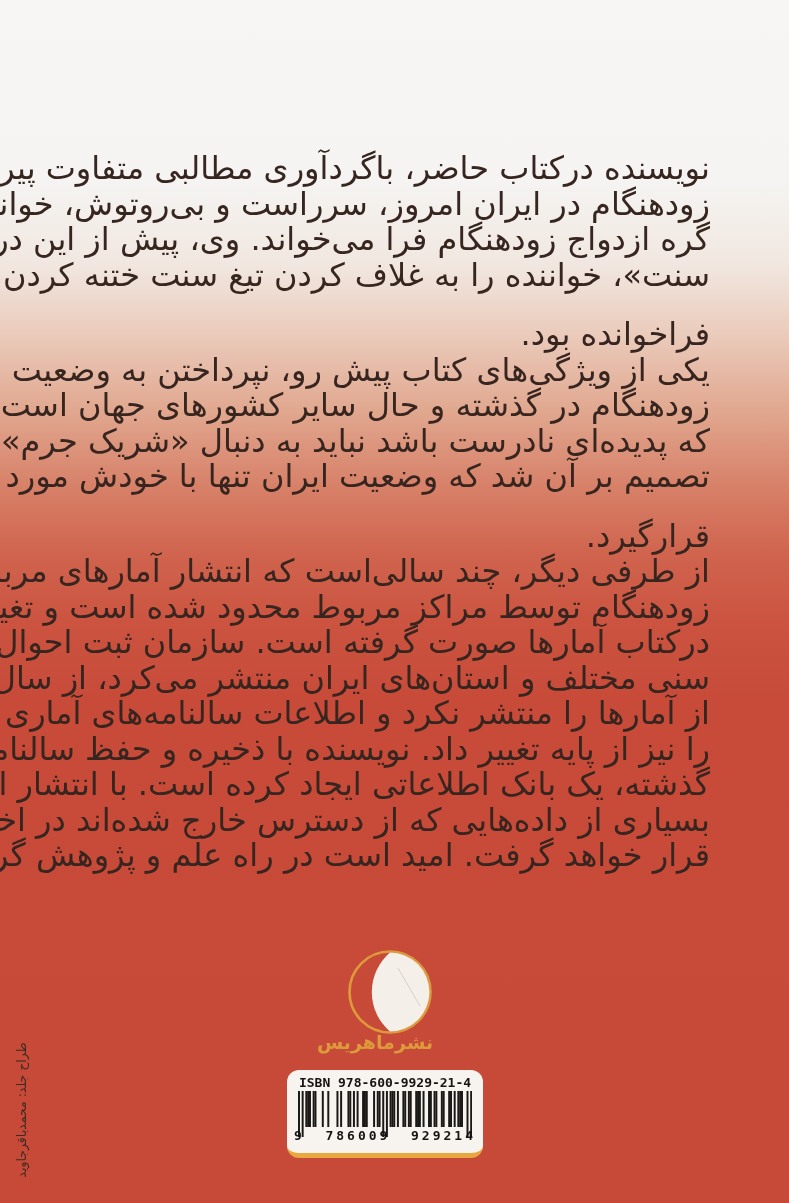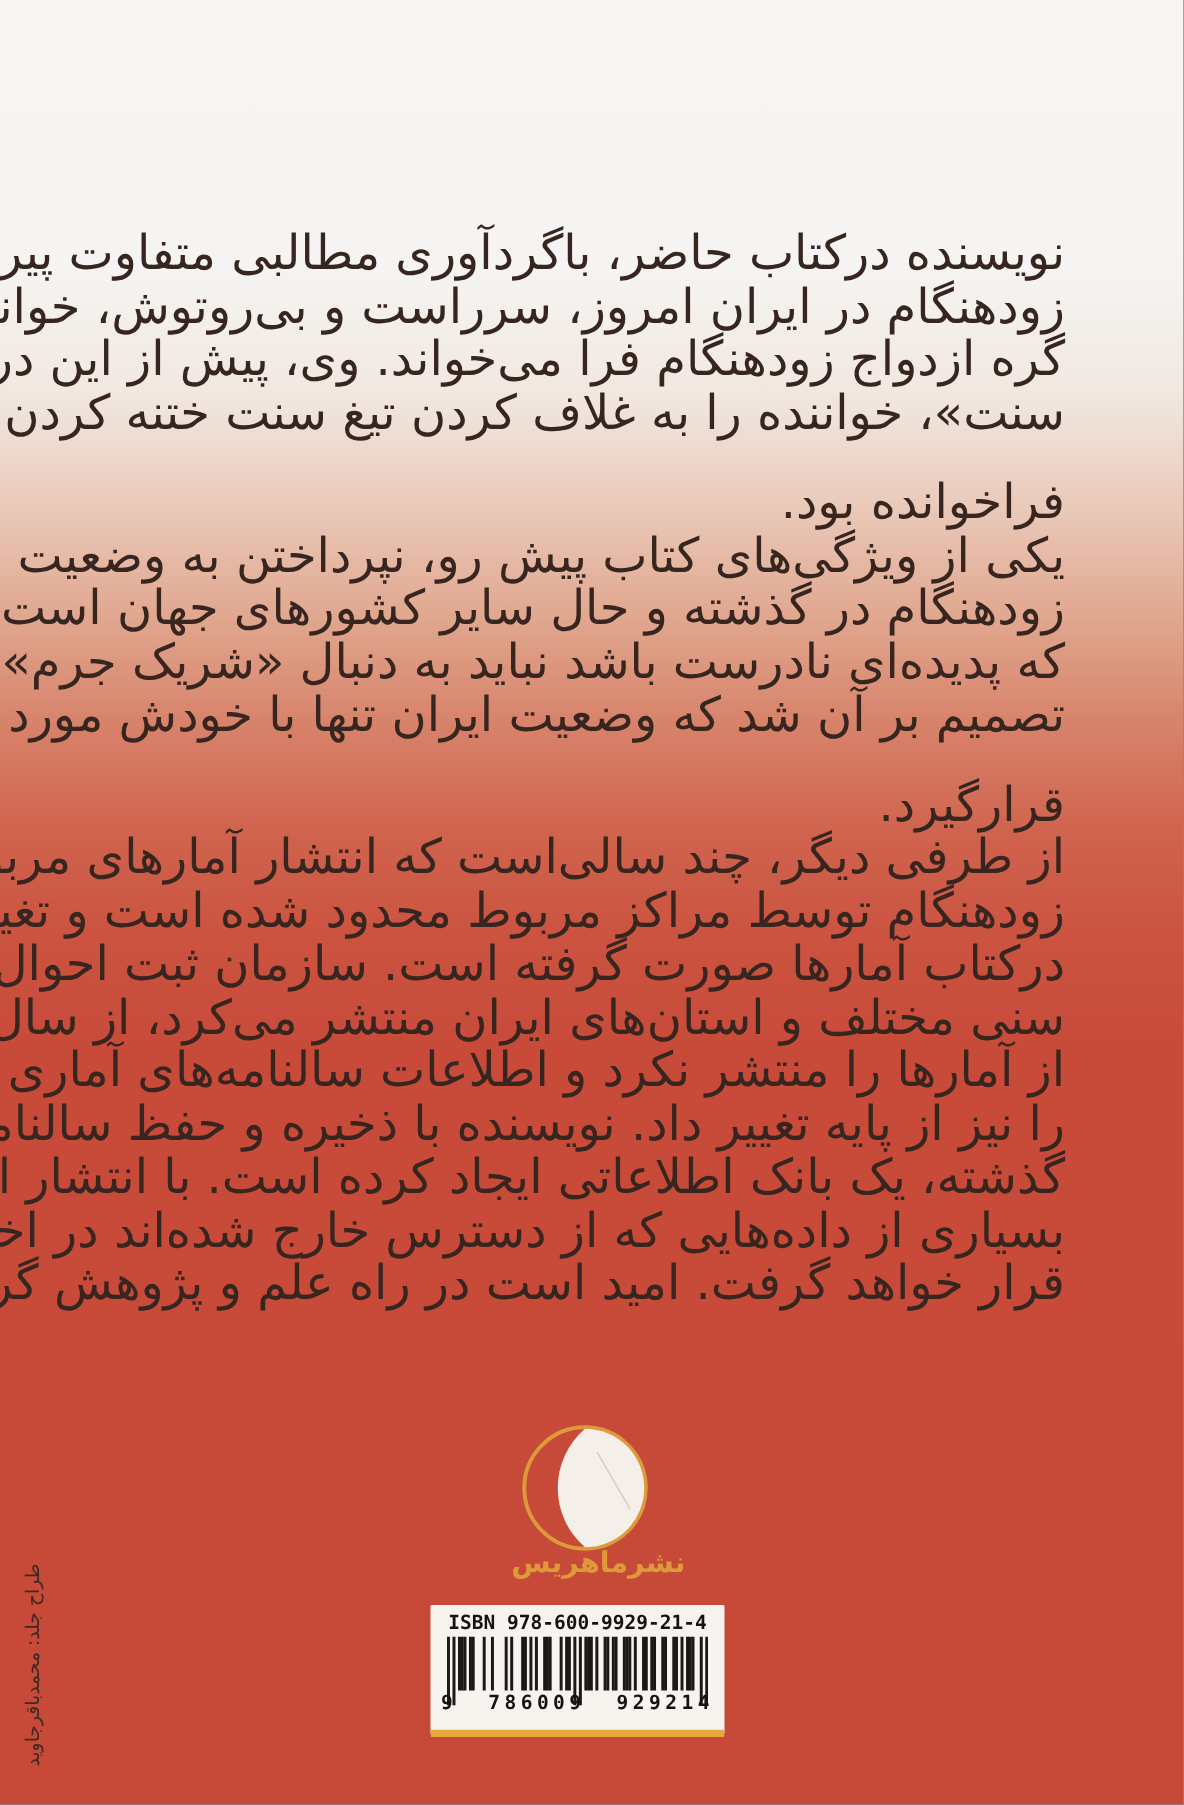--- a/index.html
+++ b/index.html
@@ -44,21 +44,21 @@
   }
   
   .logo{
     position:absolute;
     left:346px;top:949px;
     width:88px;height:86px;
   }
   .wordmark{
     position:absolute;
     left:317px;top:1031px;width:140px;
-    text-align:right;
+    text-align:left;
     direction:rtl;
     color:#dd9a3b;
     font-size:19px;
     font-weight:bold;
     letter-spacing:0.5px;
   }
   
   .credit{
     position:absolute;
     left:-58px;top:1099px;
@@ -72,21 +72,21 @@
     line-height:22px;
   }
   
   .barcode-panel{
     position:absolute;
     left:287px;top:1070px;
     width:196px;height:88px;
     box-sizing:border-box;
     background:#f7f4ef;
     border-bottom:5px solid #e8a83f;
-    border-radius:1px;
+    border-radius:12px;
   }
   .isbn-label{
     margin-top:5px;
     text-align:center;
     font-family:"DejaVu Sans Mono", monospace;
     font-size:13px;
     font-weight:bold;
     letter-spacing:0px;
     color:#161413;
     white-space:nowrap;

